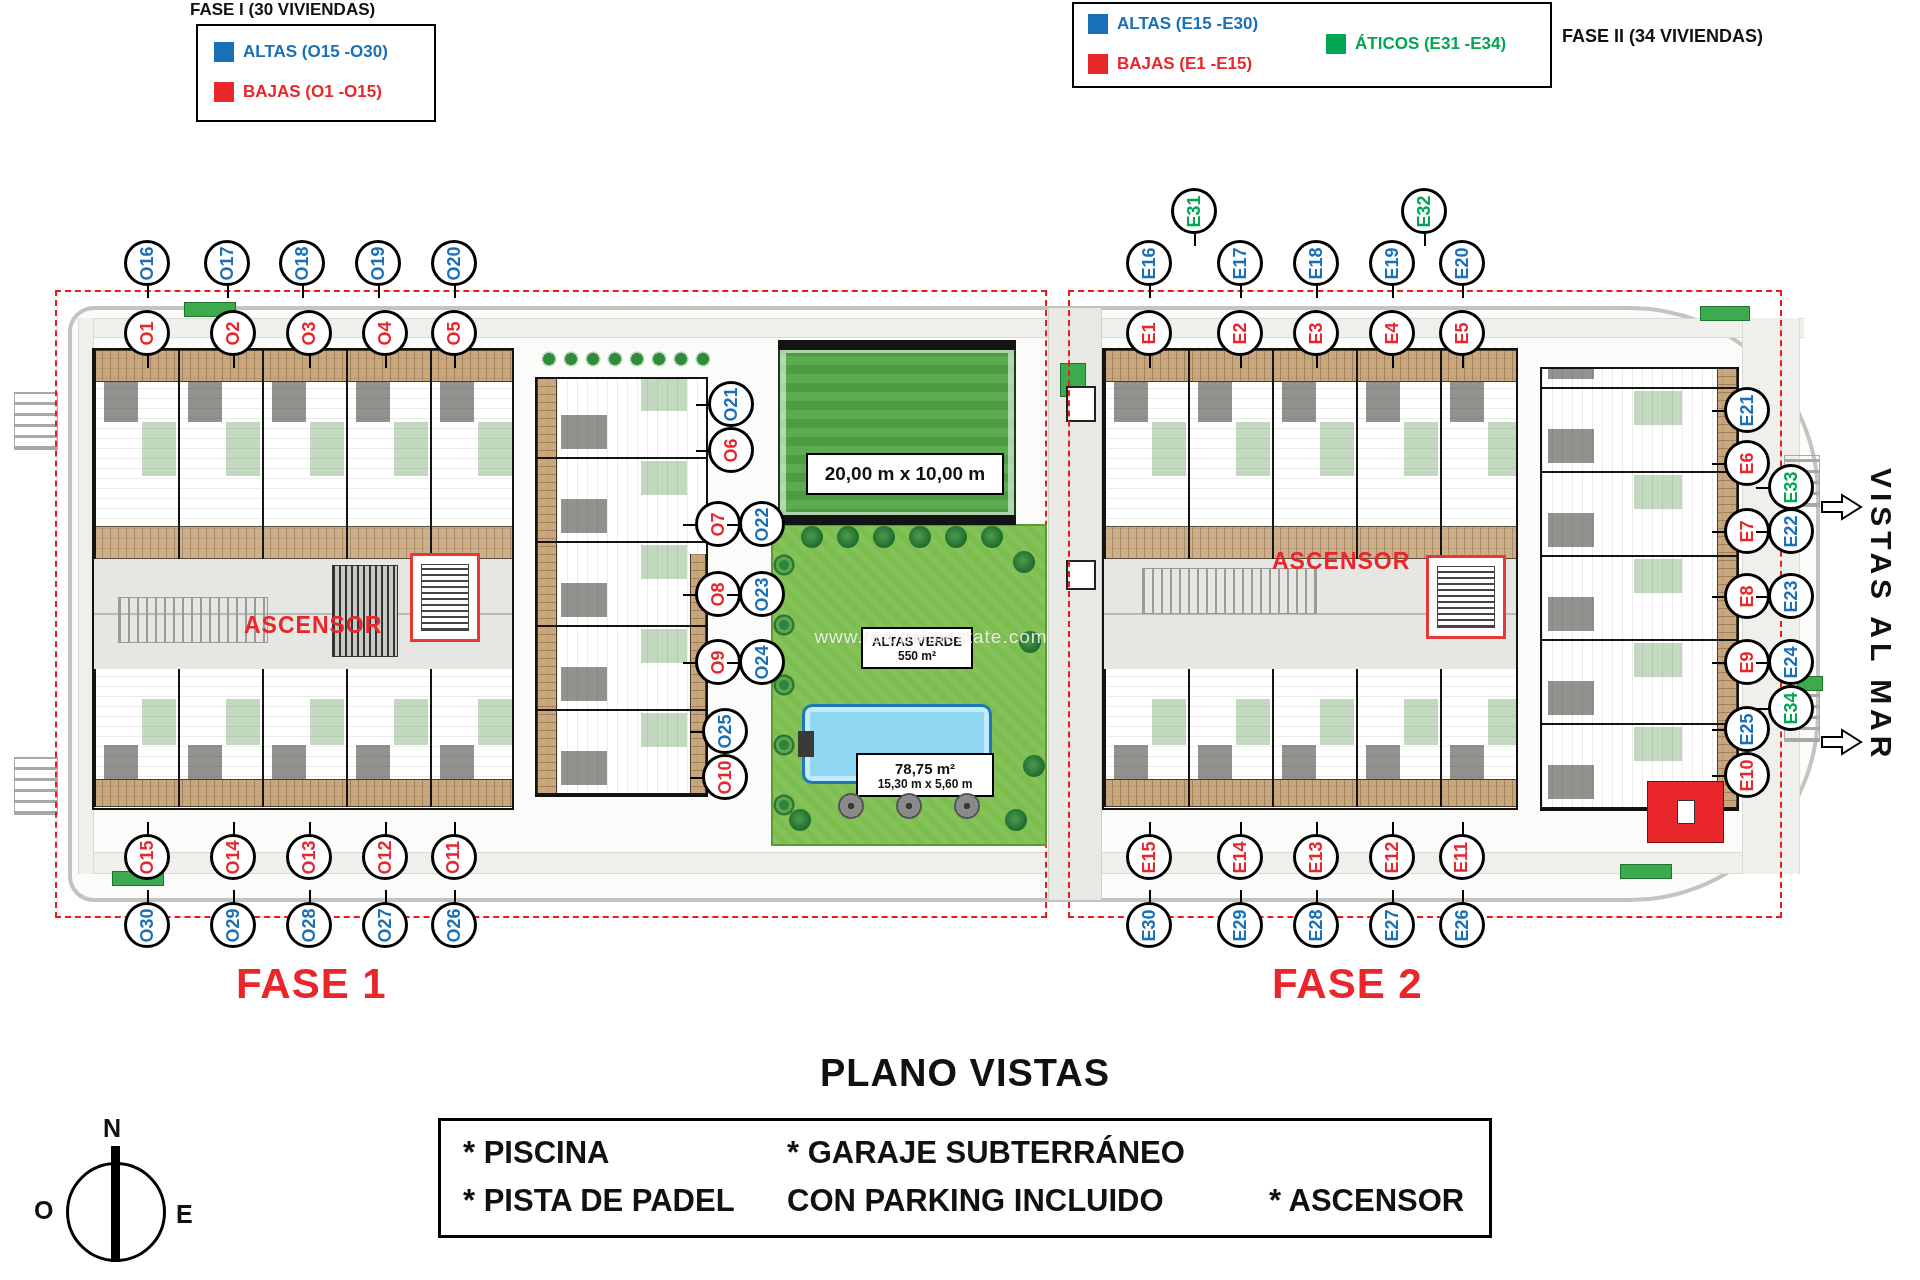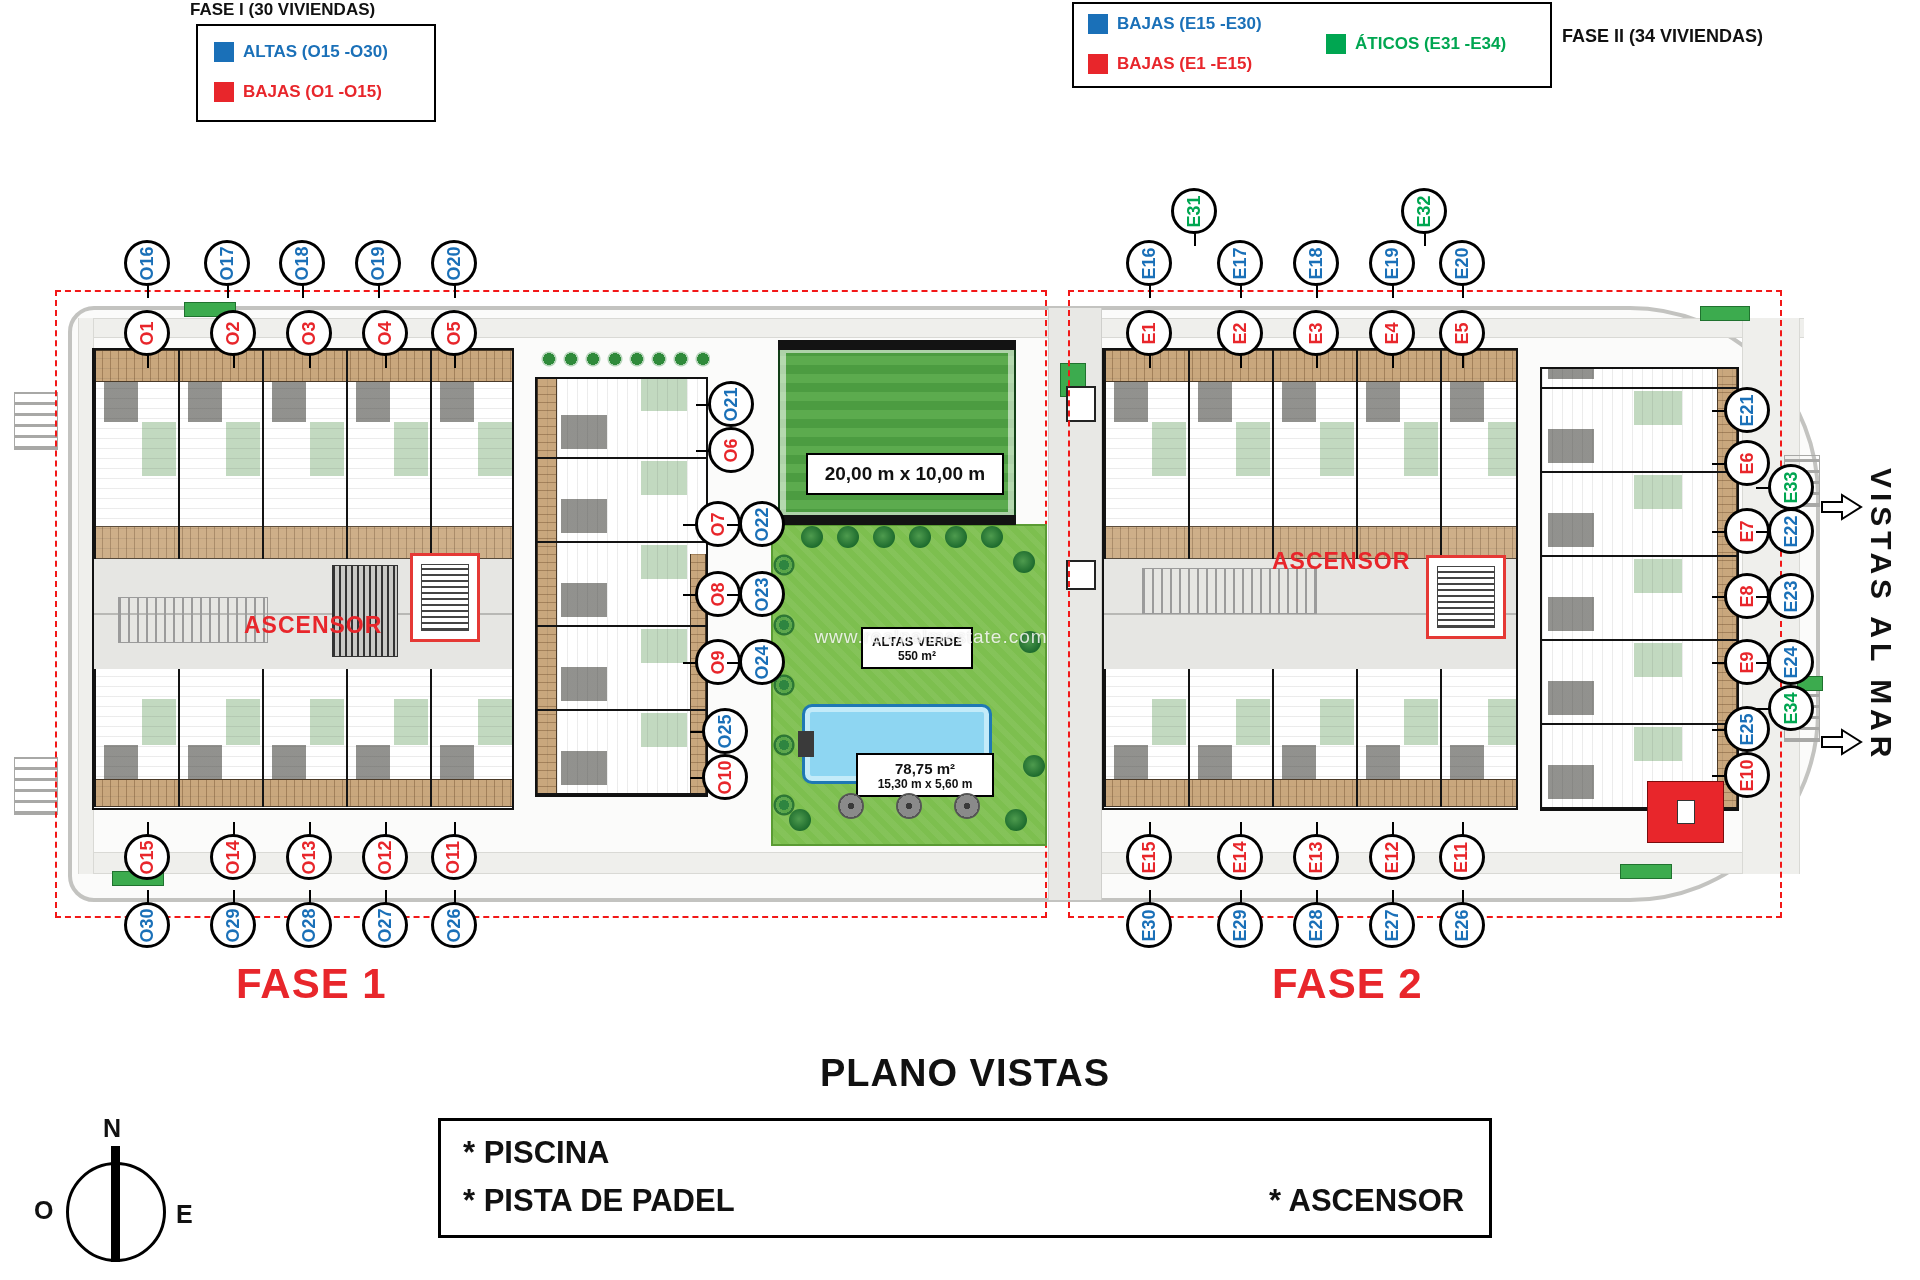--- a/index.html
+++ b/index.html
@@ -104,21 +104,21 @@
     <div class="legend-item" style="left:16px;top:56px">
       <span class="swatch sw-red"></span>
       <span class="legend-label t-red">BAJAS (O1 -O15)</span>
     </div>
   </div>
 </div>
 
 <div class="legend-box abs" style="left:1072px;top:2px;width:480px;height:86px">
   <div class="legend-item" style="left:14px;top:10px">
     <span class="swatch sw-blue"></span>
-    <span class="legend-label t-blue">BAJAS (E15 -E30)</span>
+    <span class="legend-label t-blue">ALTAS (E15 -E30)</span>
   </div>
   <div class="legend-item" style="left:14px;top:50px">
     <span class="swatch sw-red"></span>
     <span class="legend-label t-red">BAJAS (E1 -E15)</span>
   </div>
   <div class="legend-item" style="left:252px;top:30px">
     <span class="swatch sw-green"></span>
     <span class="legend-label t-green">ÁTICOS (E31 -E34)</span>
   </div>
 </div>
@@ -235,20 +235,22 @@
 </svg>
 
 <div class="abs phase-label" style="left:236px;top:960px">FASE 1</div>
 <div class="abs phase-label" style="left:1272px;top:960px">FASE 2</div>
 
 <div class="abs big-title" style="left:710px;top:1052px;width:510px">PLANO VISTAS</div>
 
 <div class="abs features-box" style="left:438px;top:1118px;width:1054px;height:120px">
   <span class="feature-text" style="left:22px;top:14px">* PISCINA</span>
   <span class="feature-text" style="left:22px;top:62px">* PISTA DE PADEL</span>
+  <span class="feature-text" style="left:346px;top:14px">* GARAJE SUBTERRÁNEO</span>
+  <span class="feature-text" style="left:346px;top:62px">CON PARKING INCLUIDO</span>
   <span class="feature-text" style="left:828px;top:62px">* ASCENSOR</span>
 </div>
 
 <div class="abs compass-letter" style="left:103px;top:1114px">N</div>
 <div class="abs compass-letter" style="left:34px;top:1196px">O</div>
 <div class="abs compass-letter" style="left:176px;top:1200px">E</div>
 <div class="abs compass-circle" style="left:66px;top:1162px;width:100px;height:100px"></div>
 <div class="abs" style="left:111px;top:1146px;width:9px;height:116px;background:#000"></div>
 
 <div class="abs" style="left:0;top:0;width:1920px;height:1280px;z-index:20;pointer-events:none">

